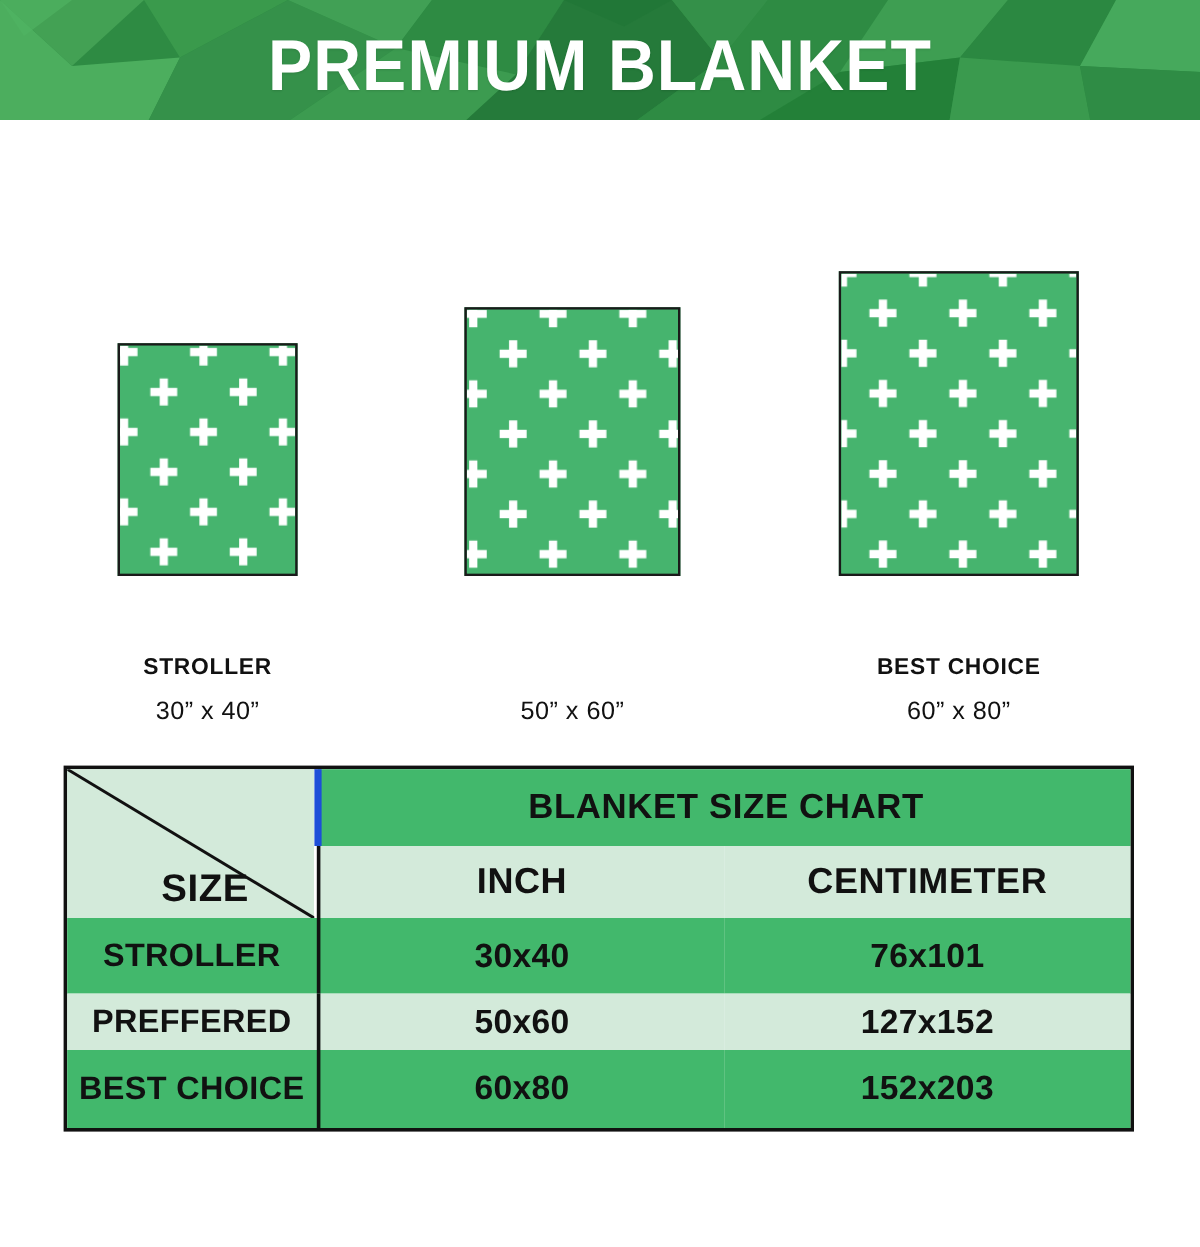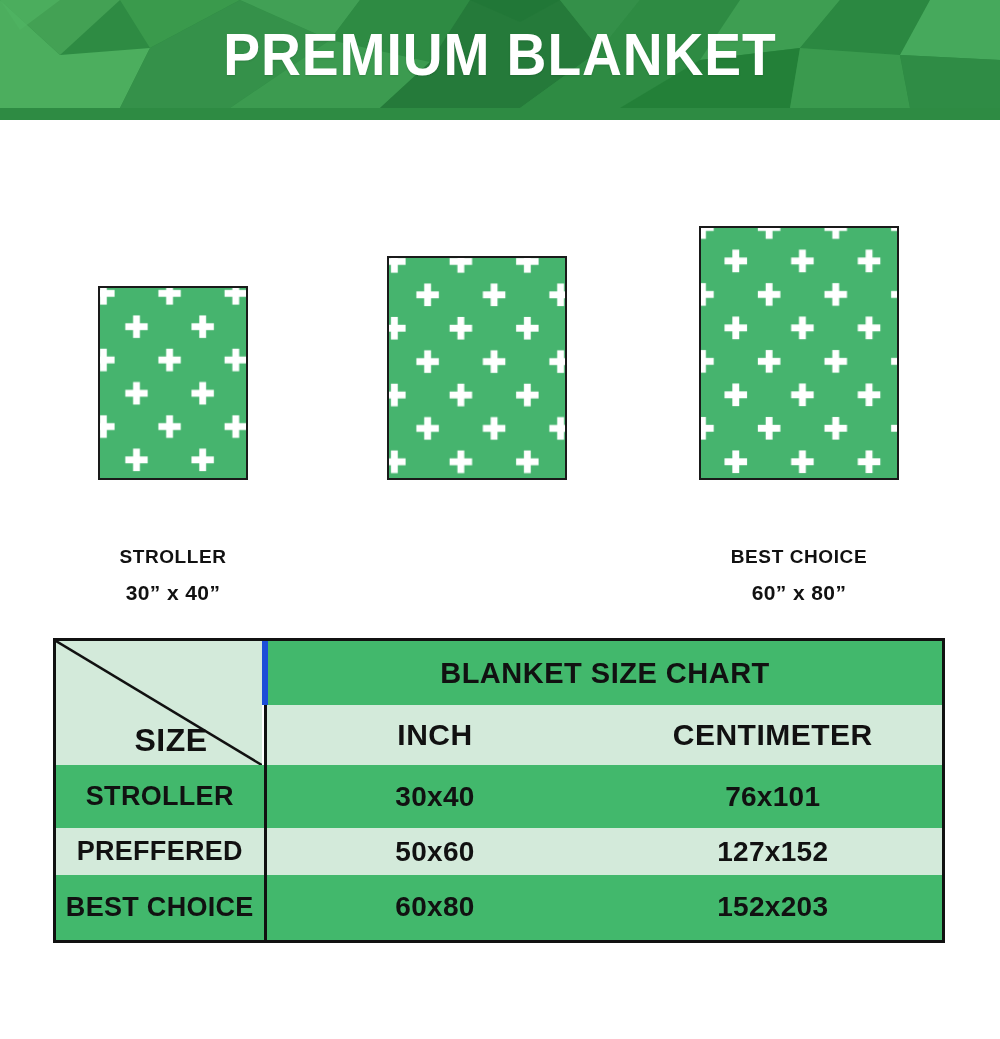--- a/index.html
+++ b/index.html
@@ -15,21 +15,21 @@
     font-family: "Liberation Sans", sans-serif;
     -webkit-font-smoothing: antialiased;
   }
 
   
   .header {
     position: absolute;
     left: 0;
     top: 0;
     width: 1000px;
-    height: 120px;
+    height: 100px;
     overflow: hidden;
     background: #2E8B43;
   }
   .header-poly {
     position: absolute;
     left: 0; top: 0;
     width: 1000px; height: 108px;
     display: block;
   }
   .header-title {
@@ -90,21 +90,21 @@
     letter-spacing: 0.6px;
     white-space: nowrap;
   }
   .swatch-dims {
     position: absolute;
     bottom: 23px;
     width: 100%;
     text-align: center;
     color: #111111;
     font-family: "Liberation Sans", sans-serif;
-    font-weight: bold;
+    font-weight: normal;
     font-size: 21px;
     letter-spacing: 0.4px;
     white-space: nowrap;
     margin-top: 40px;
   }
 
   
   .chart-table {
     position: absolute;
     left: 53px;
@@ -241,20 +241,21 @@
               <rect x="4" y="12" width="23" height="7"></rect>
               <rect x="46" y="38" width="7" height="23"></rect>
               <rect x="38" y="46" width="23" height="7"></rect>
             </g>
           </pattern>
         </defs>
         <rect x="0" y="0" width="180" height="224" fill="#46B46E"></rect>
         <rect x="0" y="0" width="180" height="224" fill="url(#crossPatB)"></rect>
       </svg>
     </div>
+    <div class="swatch-dims">50” x 60”</div>
   </div>
 
   <div class="swatch-group" style="left:629px; width:340px; height:520px;">
     <div class="swatch" style="left:70px; width:200px; height:254px;">
       <svg class="swatch-pattern" viewBox="0 0 200 254" preserveAspectRatio="none">
         <defs>
           <pattern id="crossPatC" x="-14" y="-16" width="68" height="68" patternUnits="userSpaceOnUse">
             <g fill="#ffffff">
               <rect x="12" y="4" width="7" height="23"></rect>
               <rect x="4" y="12" width="23" height="7"></rect>

